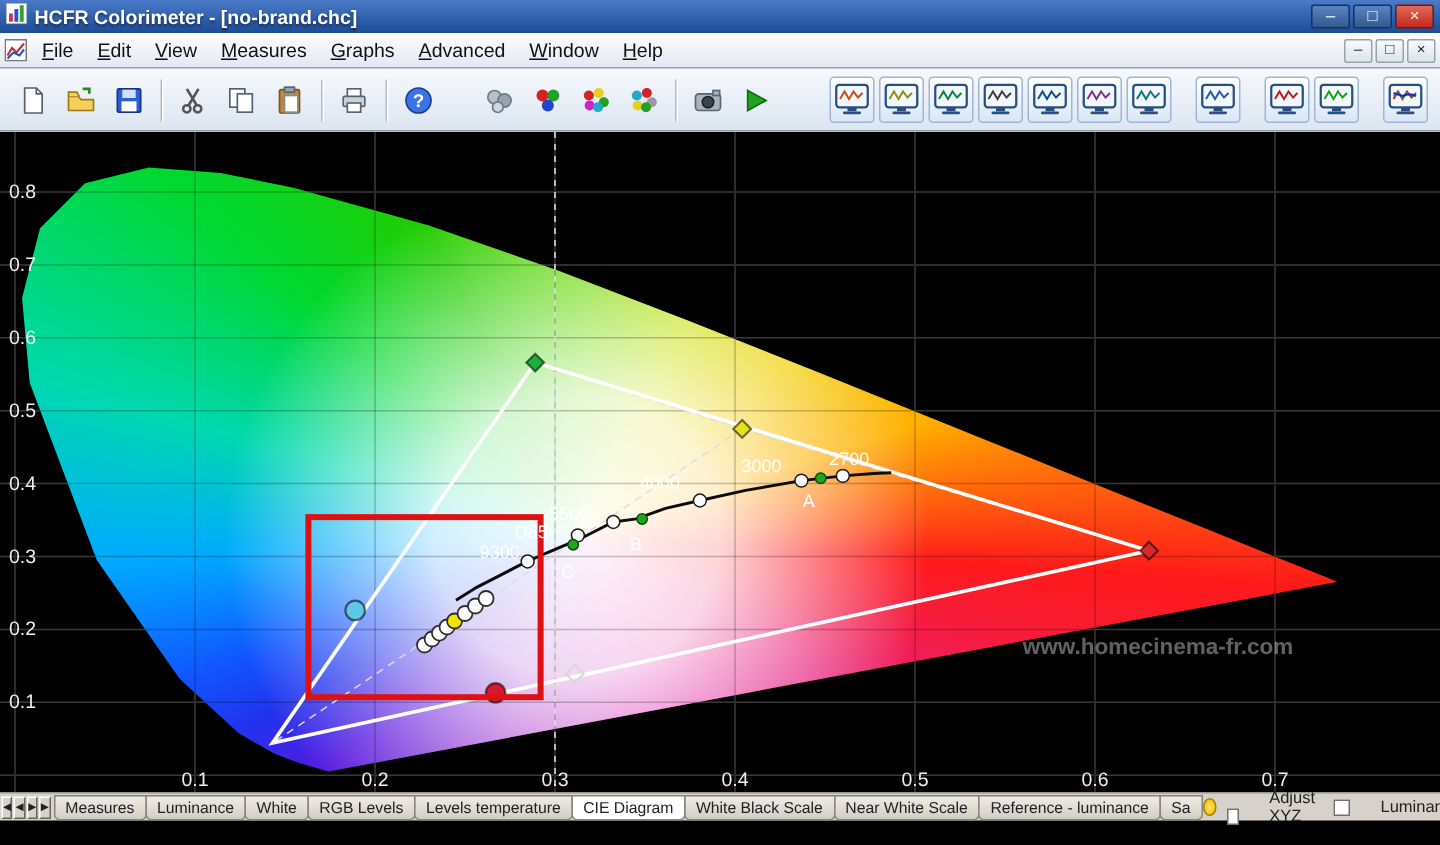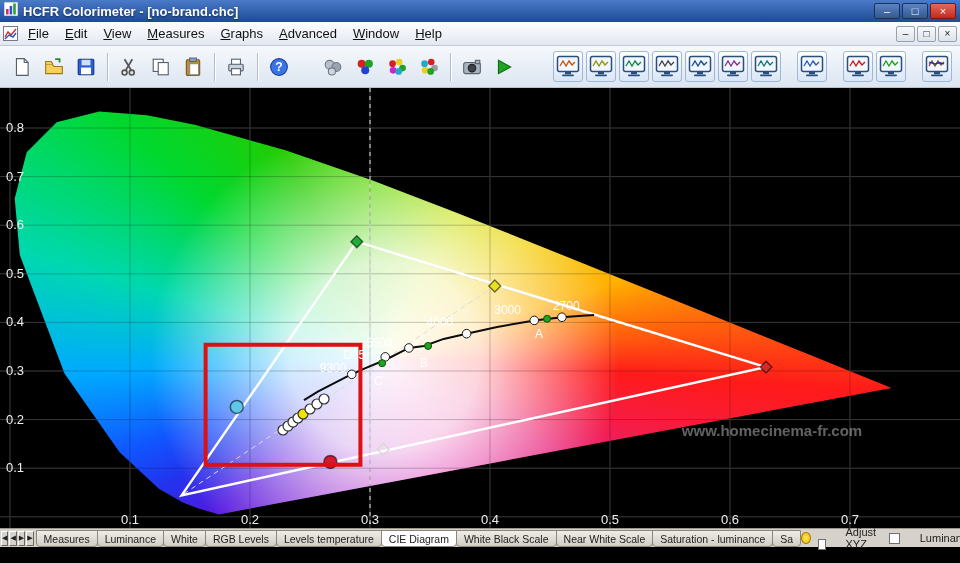--- a/index.html
+++ b/index.html
@@ -444,21 +444,21 @@
     <button class="tnav">▶</button>
     <div class="tab-strip">
         <span class="tab">Measures</span>
         <span class="tab">Luminance</span>
         <span class="tab">White</span>
         <span class="tab">RGB Levels</span>
         <span class="tab">Levels temperature</span>
         <span class="tab active">CIE Diagram</span>
         <span class="tab">White Black Scale</span>
         <span class="tab">Near White Scale</span>
-        <span class="tab">Saturation - luminance</span>
+        <span class="tab">Reference - luminance</span>
         <span class="tab">Sa</span>
       </div>
     <div class="tab-extra">
       <span class="sat-icon"></span>
       <label class="cb">
         <span class="cbbox"></span>
         <span>Adjust XYZ</span>
       </label>
       <label class="cb">
         <span class="cbbox"></span>

